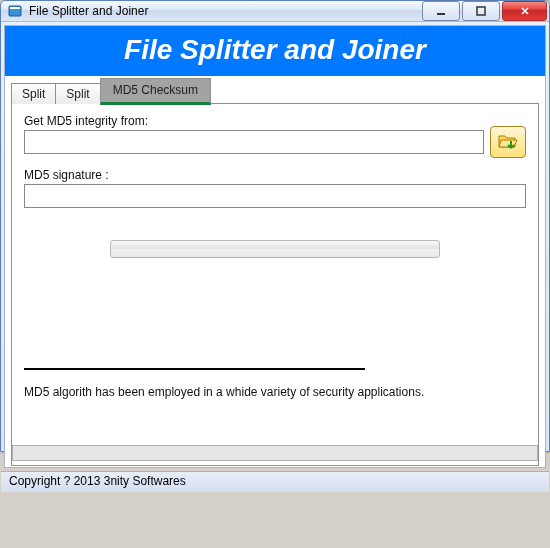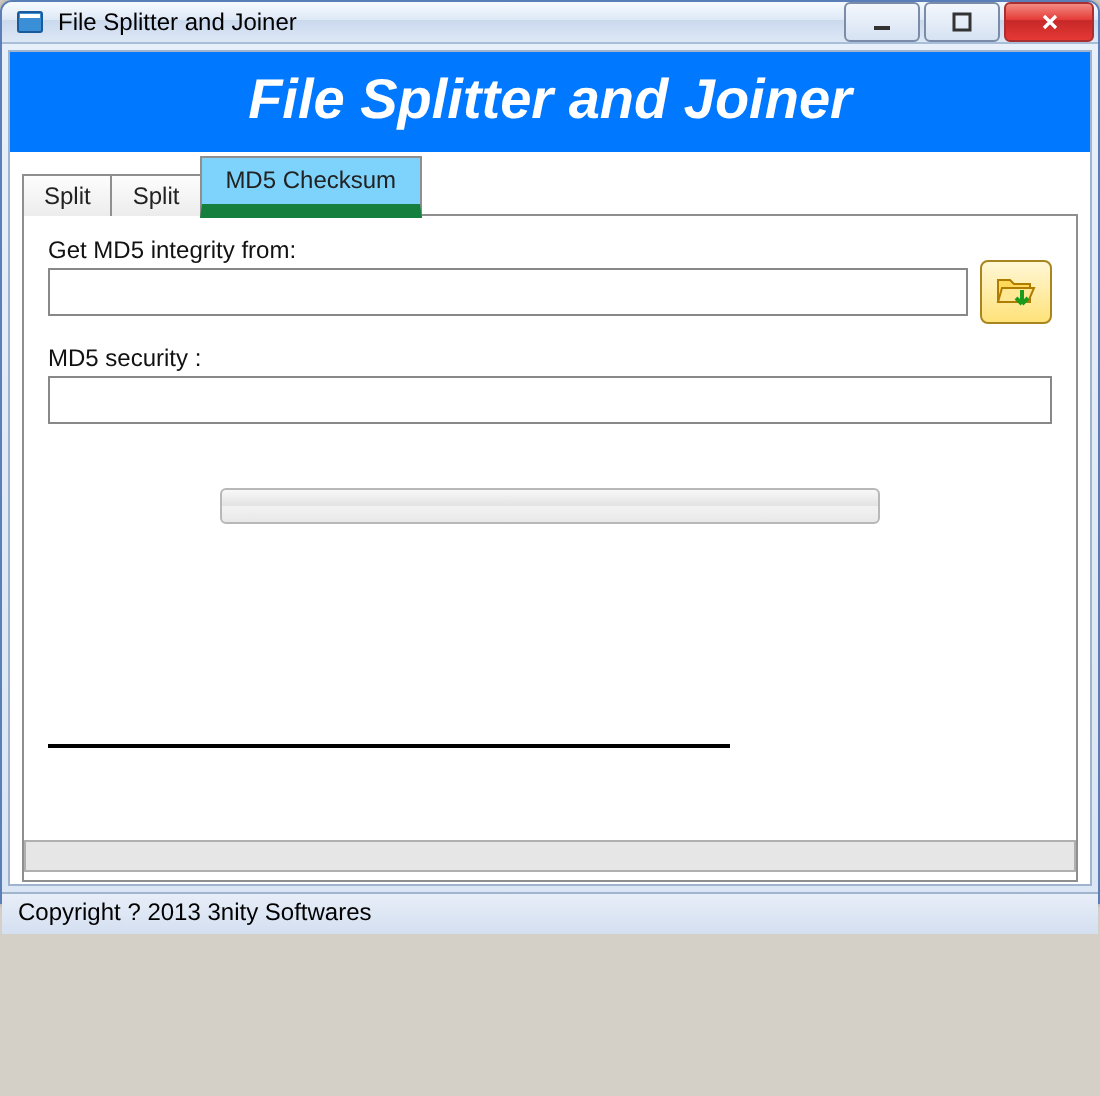--- a/index.html
+++ b/index.html
@@ -102,22 +102,22 @@
   border-bottom: none;
   padding: 3px 10px 3px 10px;
   font-size: 12px;
   background: linear-gradient(to bottom, #fdfdfd 0%, #ececec 100%);
   cursor: pointer;
   position: relative;
   margin-right: -1px;
   color: #222;
 }
 .tab.active {
-  background: #7dd3fc;
-  border-bottom: 7px solid #15803d;
+  background: #a3a3a3;
+  border-bottom: 3px solid #15803d;
   padding: 4px 12px 5px 12px;
   margin-bottom: -1px;
   z-index: 3;
 }
 .tab-page {
   flex: 1;
   background: #fff;
   border: 1px solid #8f8f8f;
   position: relative;
   top: -1px;
@@ -243,30 +243,31 @@
             <span>
               <svg width="22" height="20" viewBox="0 0 22 20">
                 <path d="M2 5 L8 5 L10 7 L18 7 L18 16 L2 16 Z" fill="#ffd95a" stroke="#b07c00"></path>
                 <path d="M4 9 L20 9 L17 16 L2 16 Z" fill="#ffe794" stroke="#b07c00"></path>
                 <path d="M14 10 L14 17 M14 17 L11 14 M14 17 L17 14" stroke="#1c9a1c" stroke-width="2" fill="none"></path>
               </svg>
             </span>
           </div>
         </div>
 
-        <div class="row-label">MD5 security :</div>
+        <div class="row-label">MD5 signature :</div>
         <div class="input-row">
           <input type="text" class="text-input" value="" style="">
         </div>
 
         <div class="progress-wrap"></div>
 
         <hr class="h-rule">
 
         <div class="desc">
+          <p>MD5 algorith has been employed in a whide variety of security applications.</p>
         </div>
 
         <div class="bottom-bar"></div>
       </div>
     </div>
   </div>
 
   <div class="statusbar">
     <span>Copyright ? 2013 3nity Softwares</span>
   </div>

